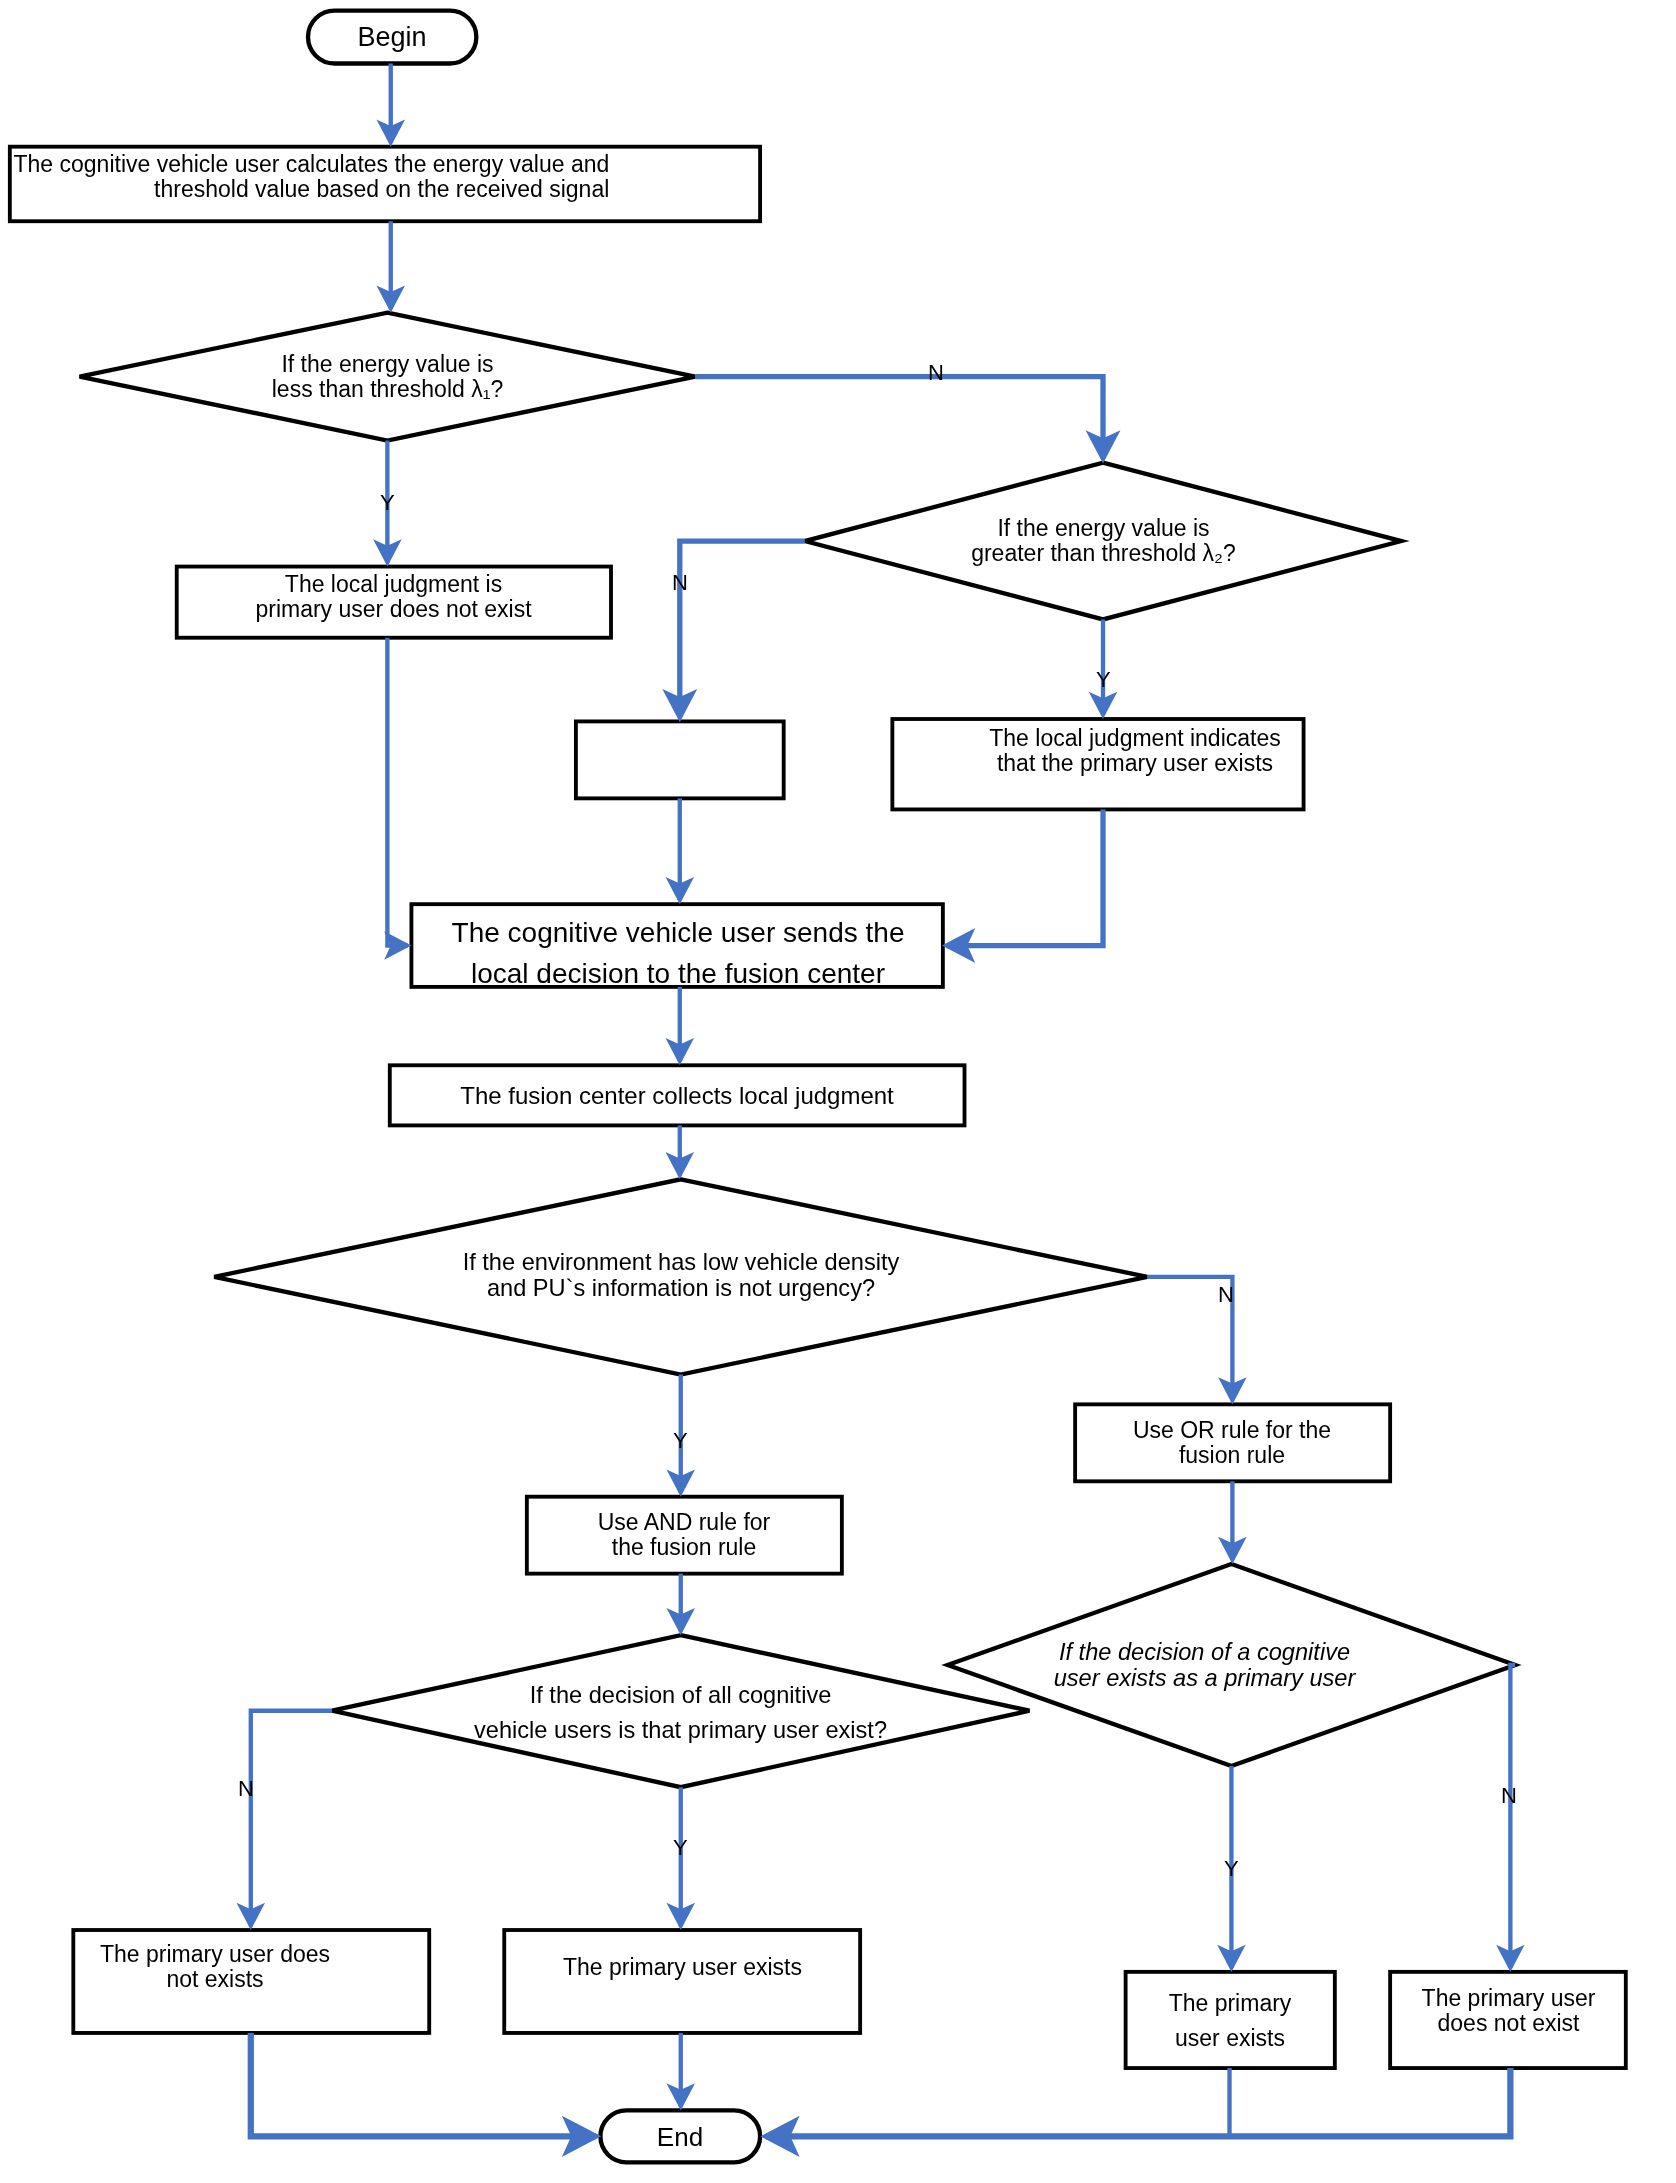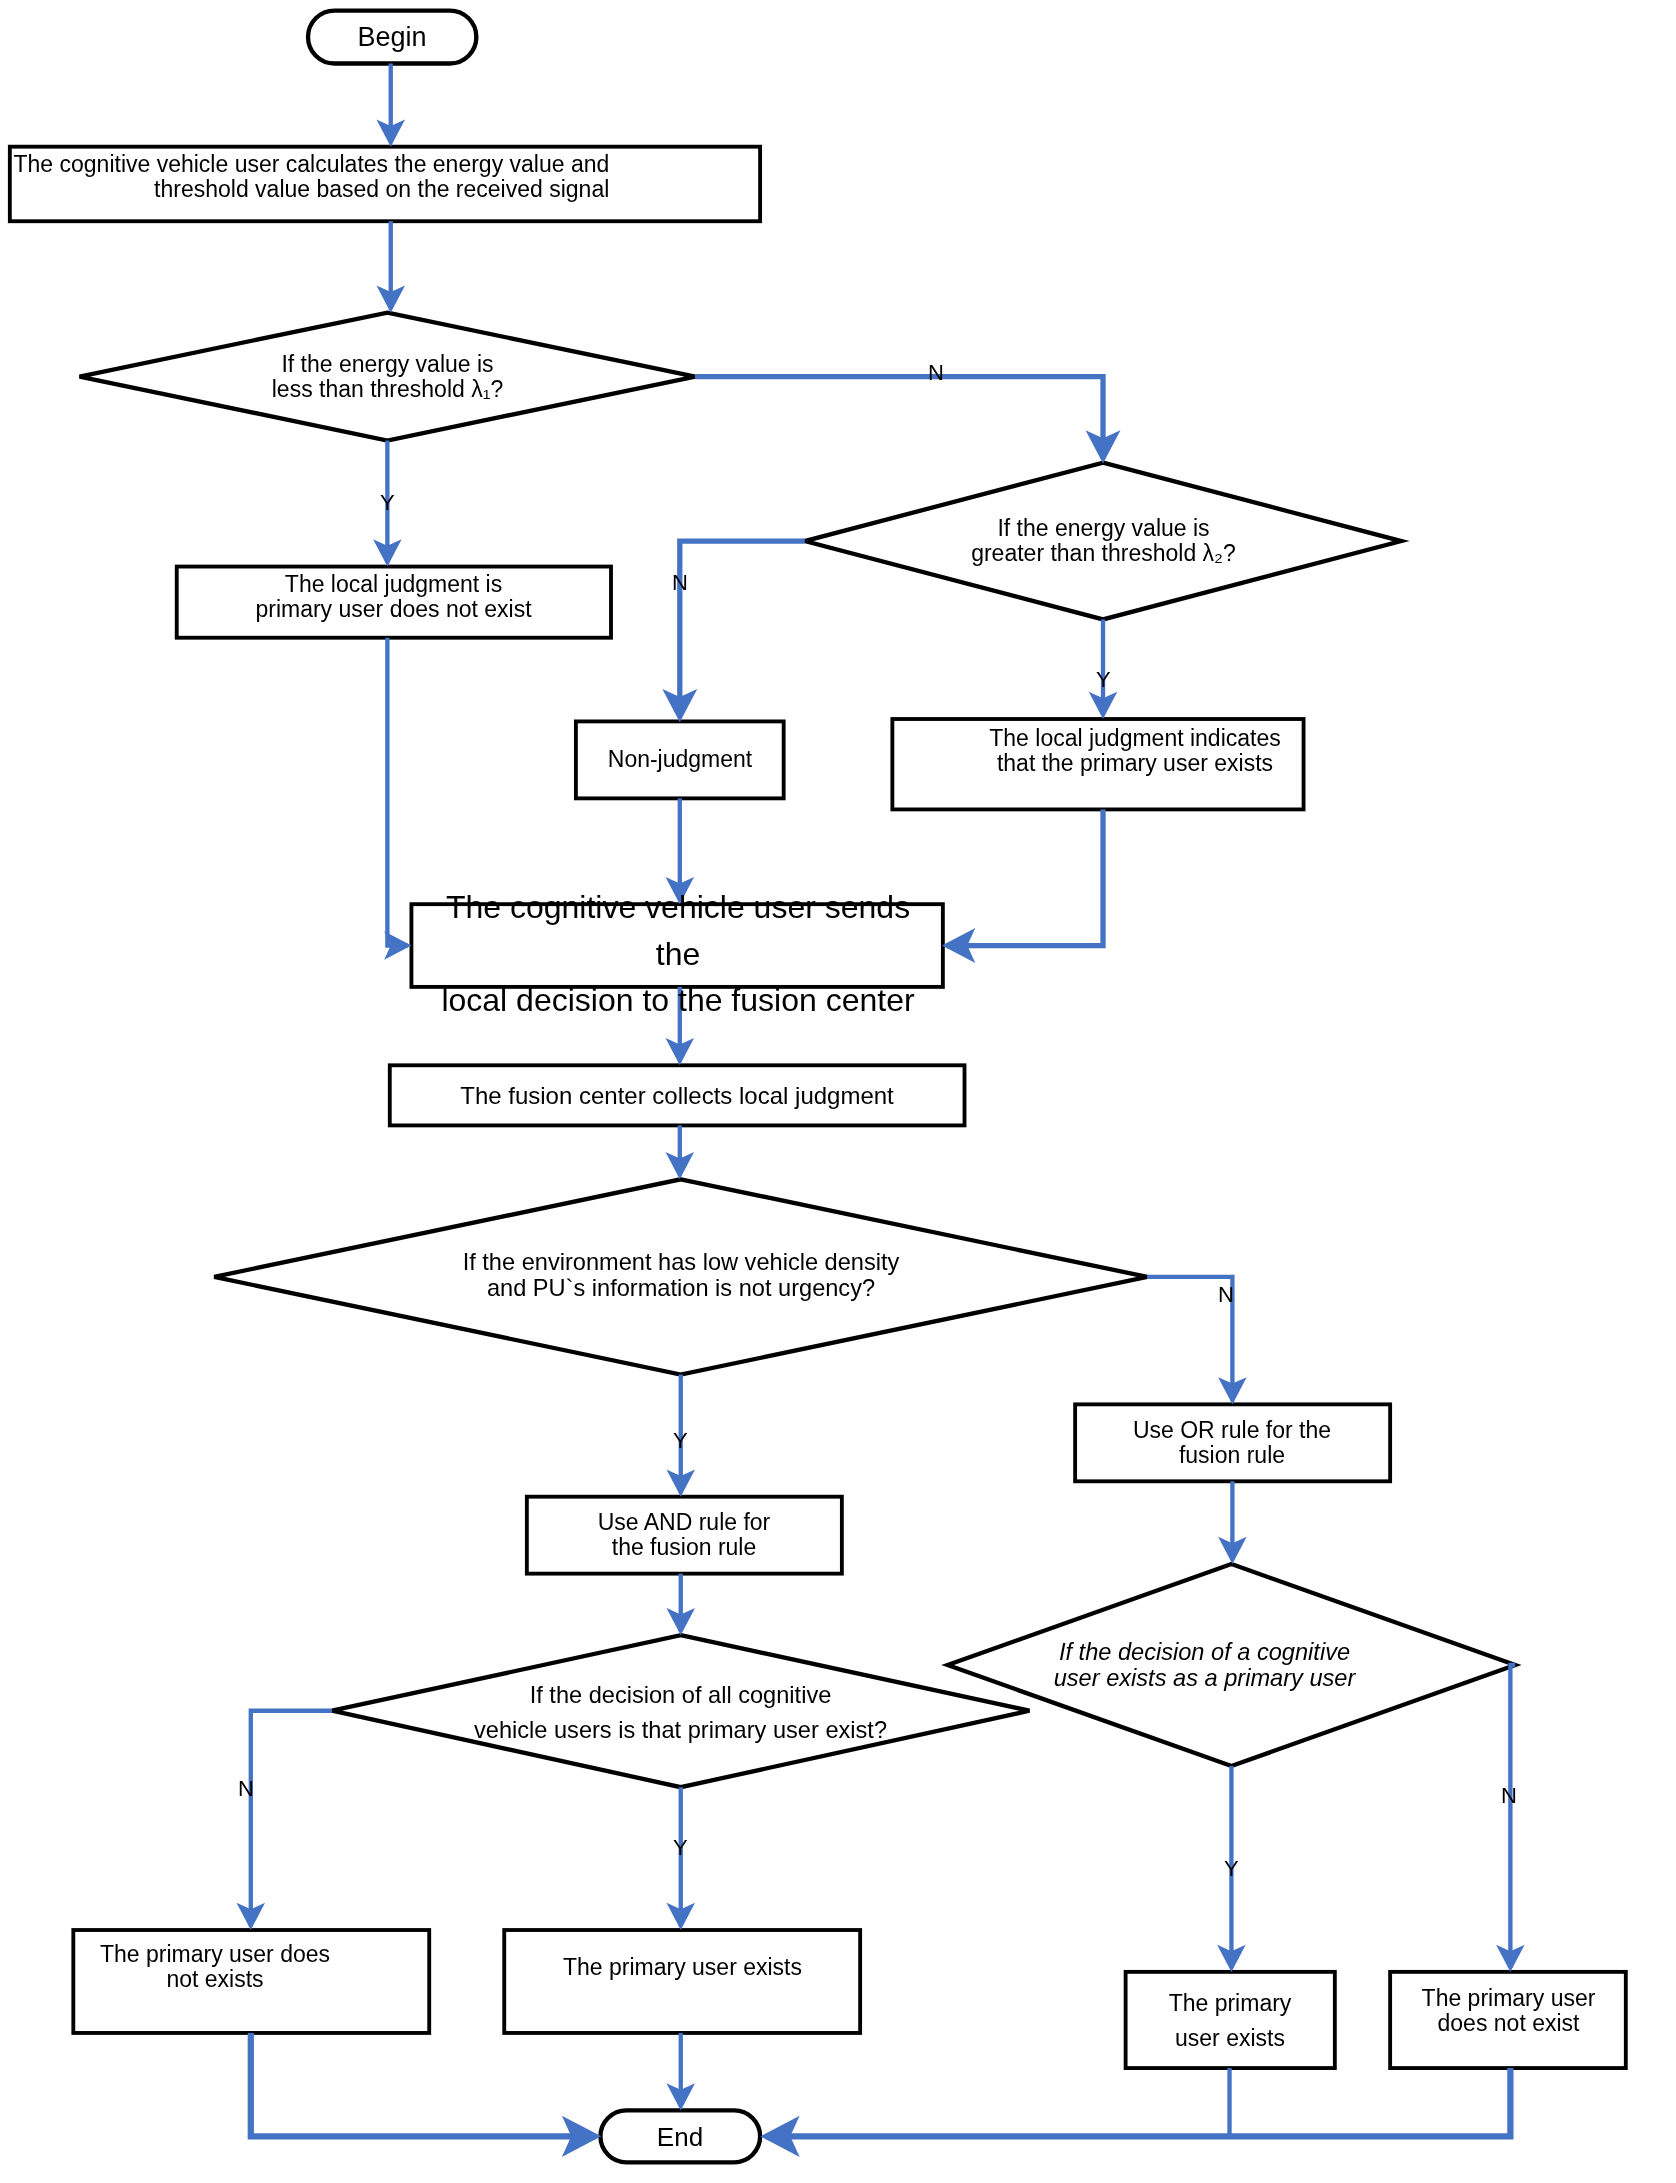--- a/index.html
+++ b/index.html
@@ -135,26 +135,25 @@
 
   <div class="nodeText" style="left:195px;top:343px;width:385px;height:67px;font-size:23px;">If the energy value is
 less than threshold λ₁?</div>
 
   <div class="nodeText" style="left:178px;top:569px;width:431px;height:55px;font-size:23px;">The local judgment is
 primary user does not exist</div>
 
   <div class="nodeText" style="left:904px;top:507px;width:399px;height:67px;font-size:23px;">If the energy value is
 greater than threshold λ₂?</div>
 
-  <div class="nodeText" style="left:577px;top:722px;width:206px;height:75px;font-size:23px;">Non-judgment</div>
 
   <div class="nodeText" style="left:931px;top:722px;width:408px;height:58px;font-size:23px;">The local judgment indicates
 that the primary user exists</div>
 
-  <div class="nodeText" style="left:423px;top:906px;width:510px;height:96px;font-size:32px;line-height:1.45;">The cognitive vehicle user sends  the
+  <div class="nodeText" style="left:423px;top:906px;width:510px;height:96px;font-size:28px;line-height:1.45;">The cognitive vehicle user sends  the
 local decision to the fusion  center</div>
 
   <div class="nodeText" style="left:391px;top:1067px;width:572px;height:57px;font-size:24px;">The fusion center collects local judgment</div>
 
   <div class="nodeText" style="left:313px;top:1242px;width:736px;height:67px;font-size:23.6px;">If the environment has low vehicle density
 and PU`s information is not urgency?</div>
 
   <div class="nodeText" style="left:528px;top:1498px;width:312px;height:74px;font-size:23px;">Use AND rule for
 the fusion rule</div>
 

